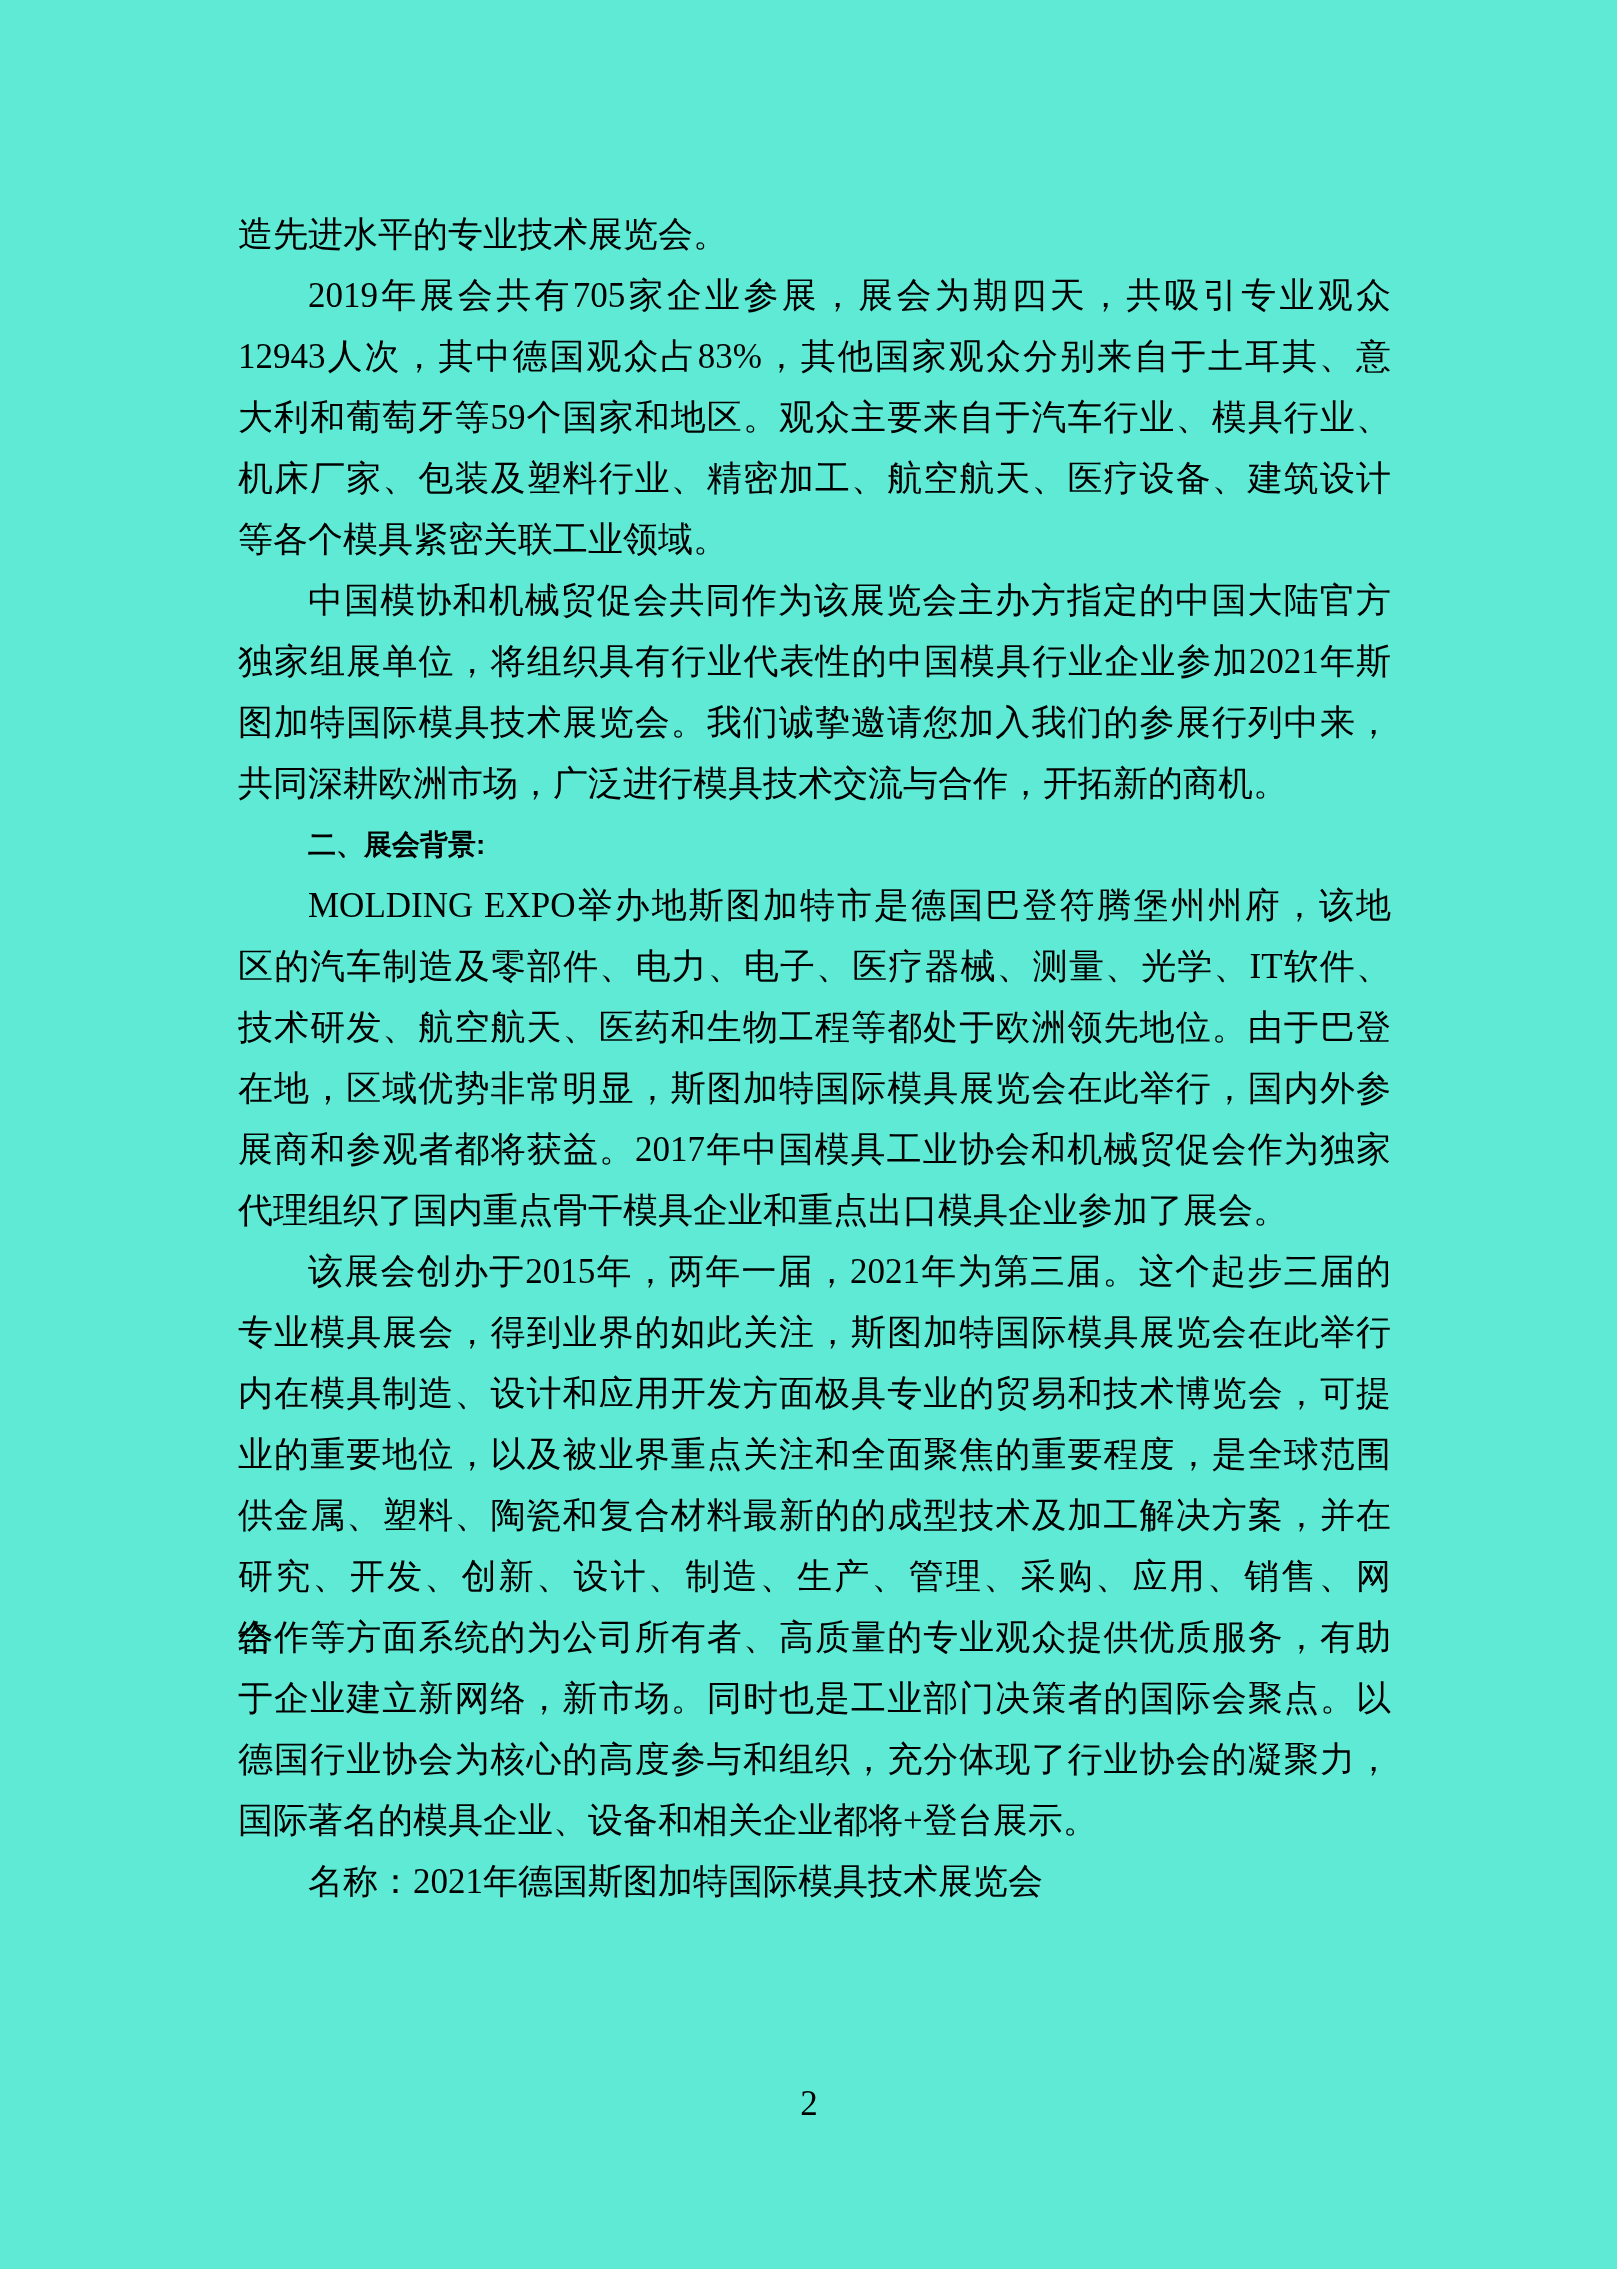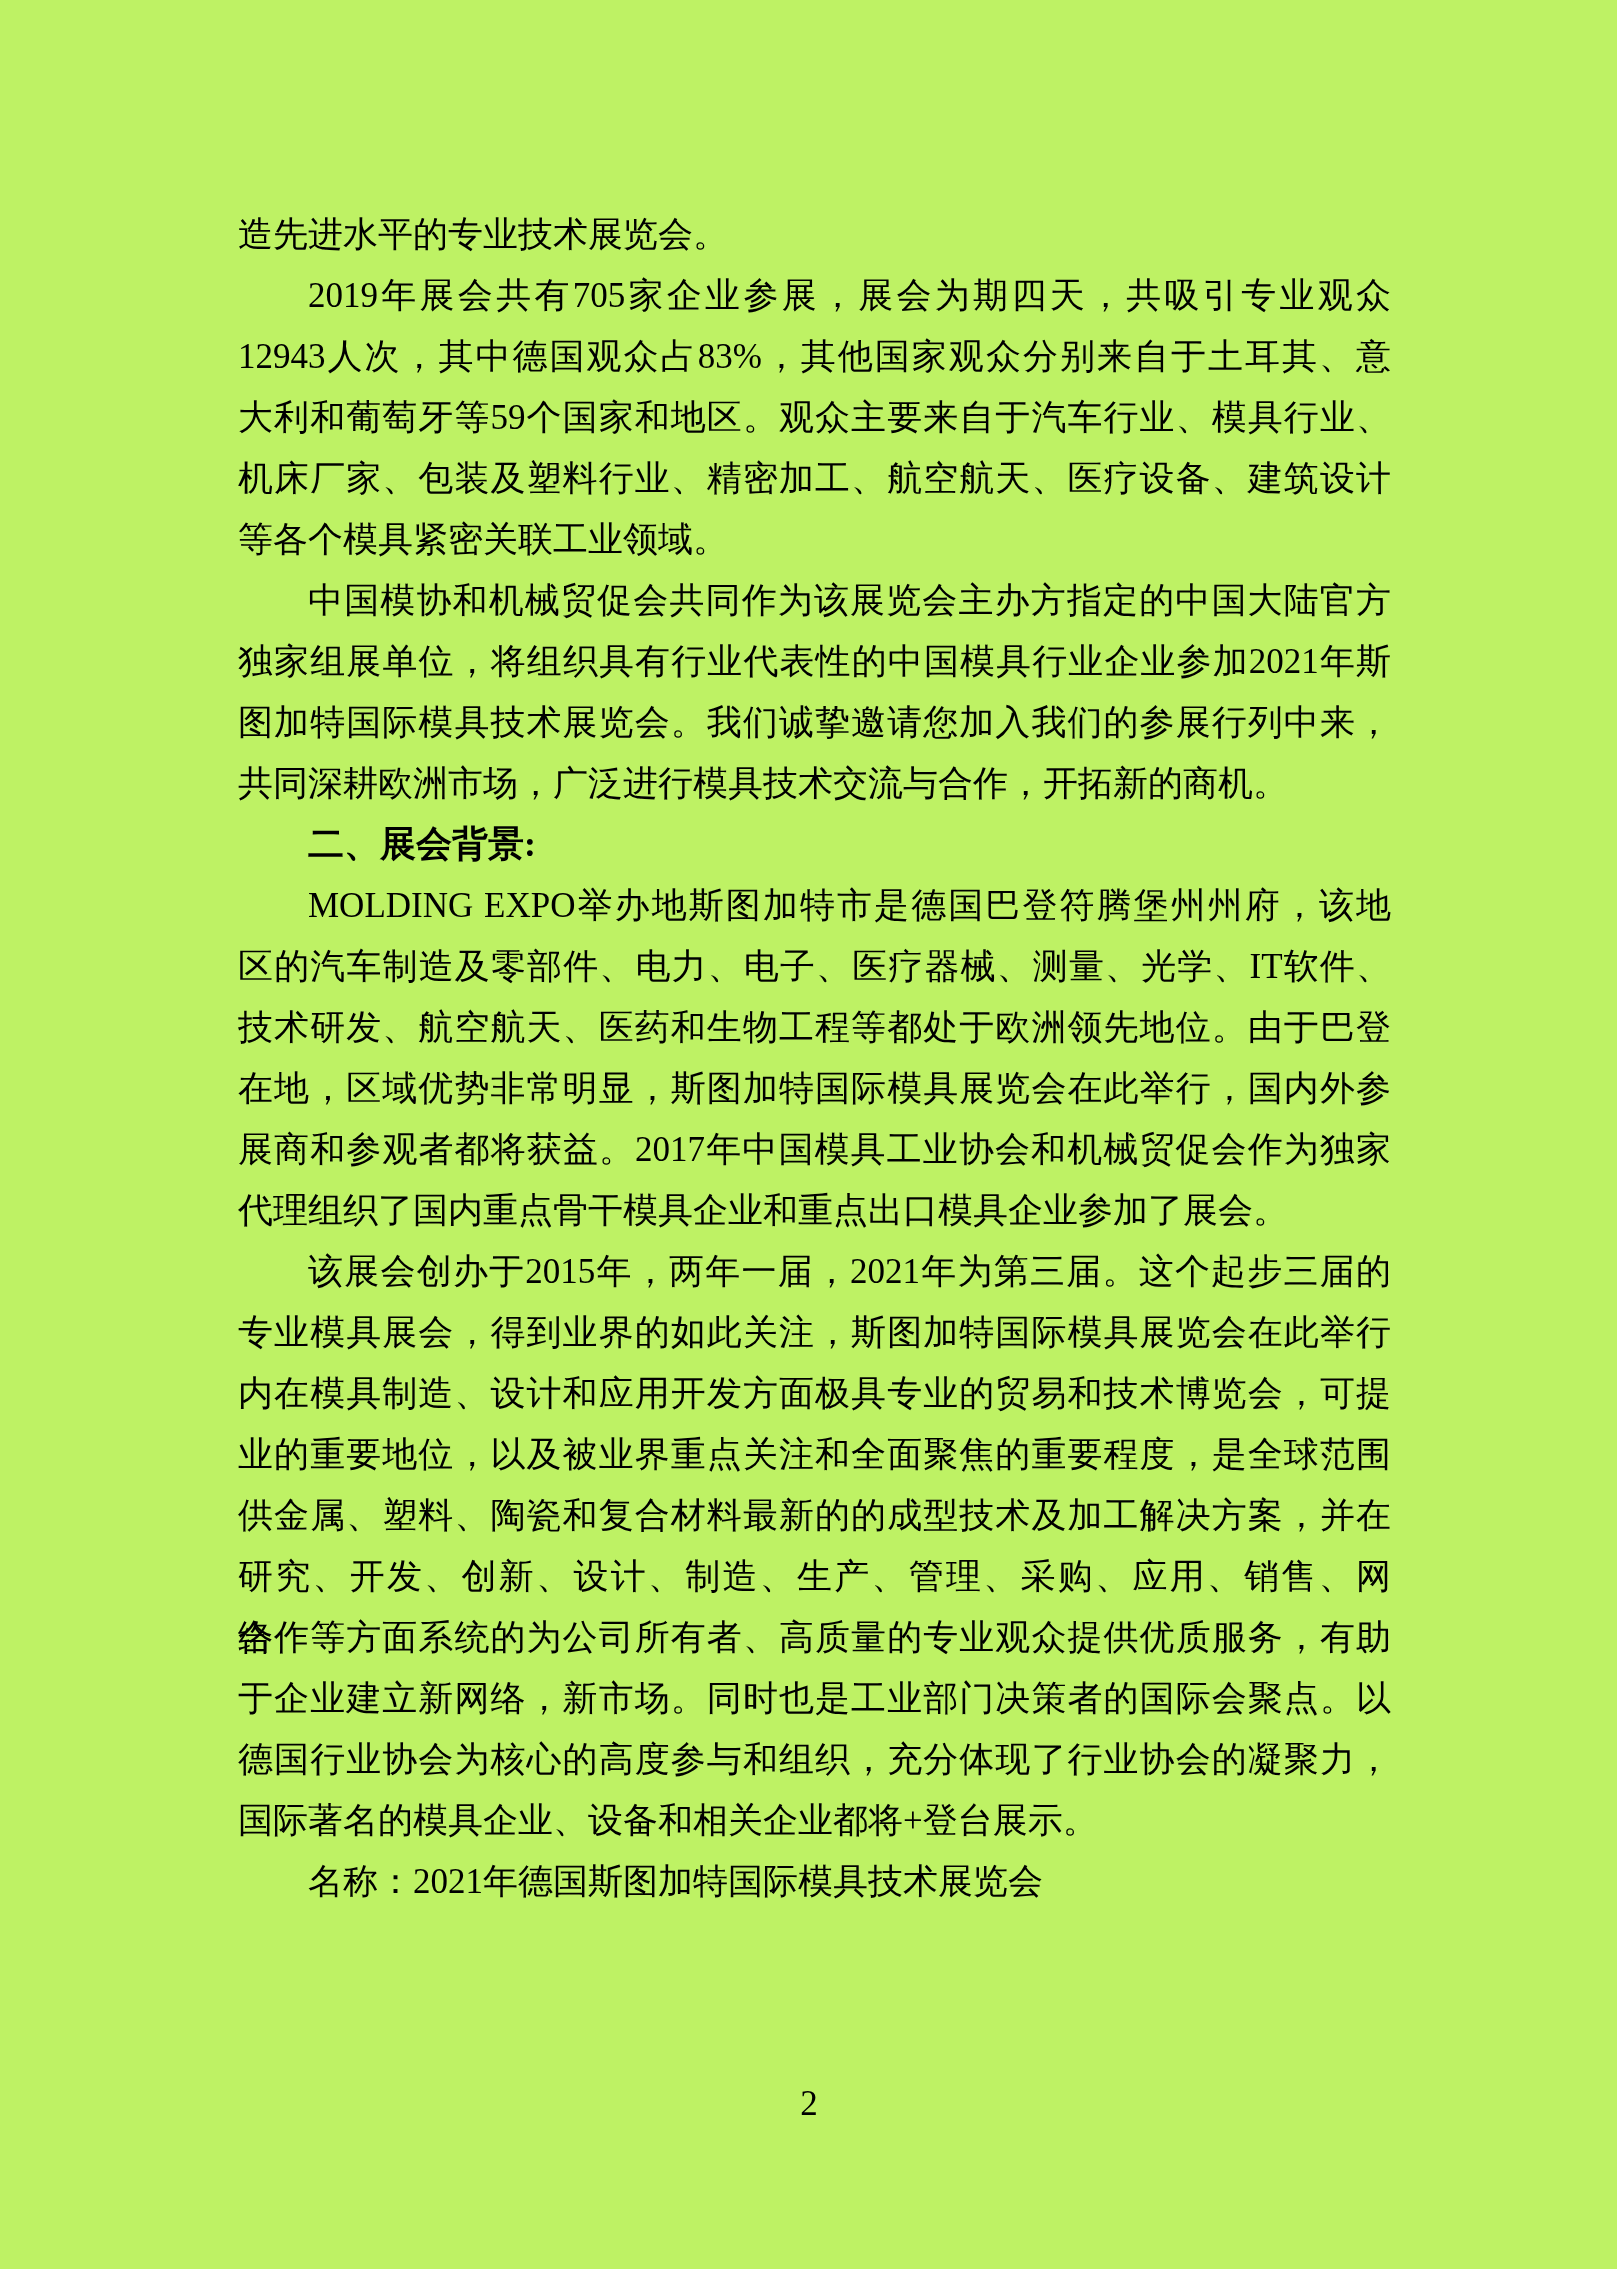--- a/index.html
+++ b/index.html
@@ -11,21 +11,21 @@
     height: 2269px;
     position: relative;
     background: #ffffff;
     color: #000000;
     font-family: "Liberation Serif", "DejaVu Serif", serif;
     overflow: hidden;
   }
   .page {
     position: absolute;
     inset: 0;
-    background: #bef264;
+    background: #5eead4;
   }
   .text-block {
     position: absolute;
     left: 238px;
     top: 204px;
     width: 1153px;
   }
   .line {
     height: 61px;
     line-height: 61px;
@@ -35,23 +35,23 @@
   }
   .line.justify {
     text-align: justify;
     text-align-last: justify;
     -moz-text-align-last: justify;
   }
   .line.indent {
     padding-left: 70px;
   }
   .line.heading {
-    font-family: Liberation Serif, serif;
+    font-family: Liberation Sans, sans-serif;
     font-weight: 700;
-    font-size: 36px;
+    font-size: 28px;
   }
   .page-number {
     position: absolute;
     top: 2073px;
     left: 0;
     width: 100%;
     height: 61px;
     line-height: 61px;
     text-align: center;
     font-size: 35px;

